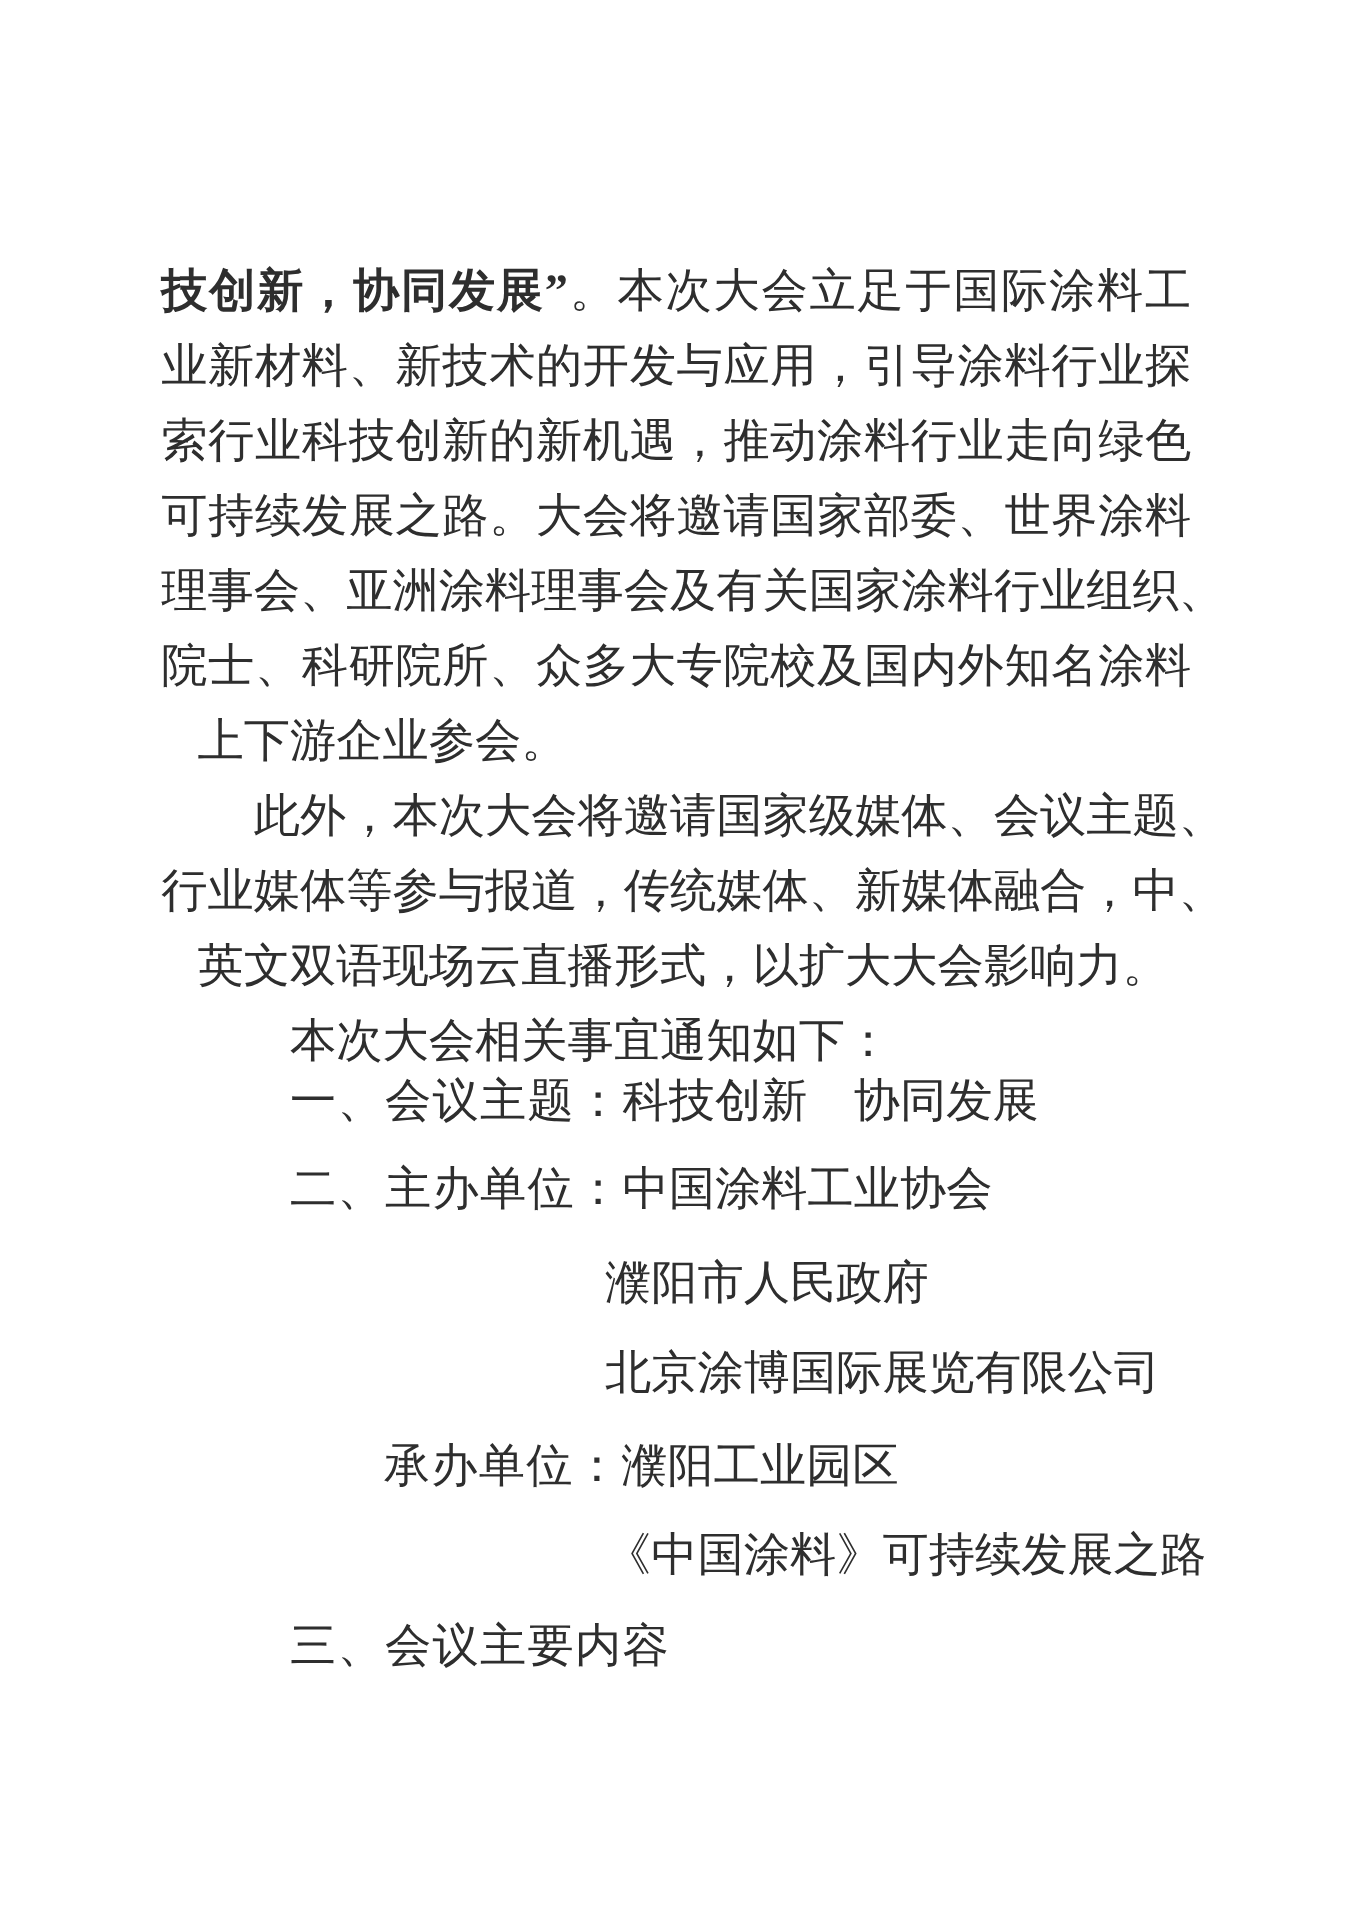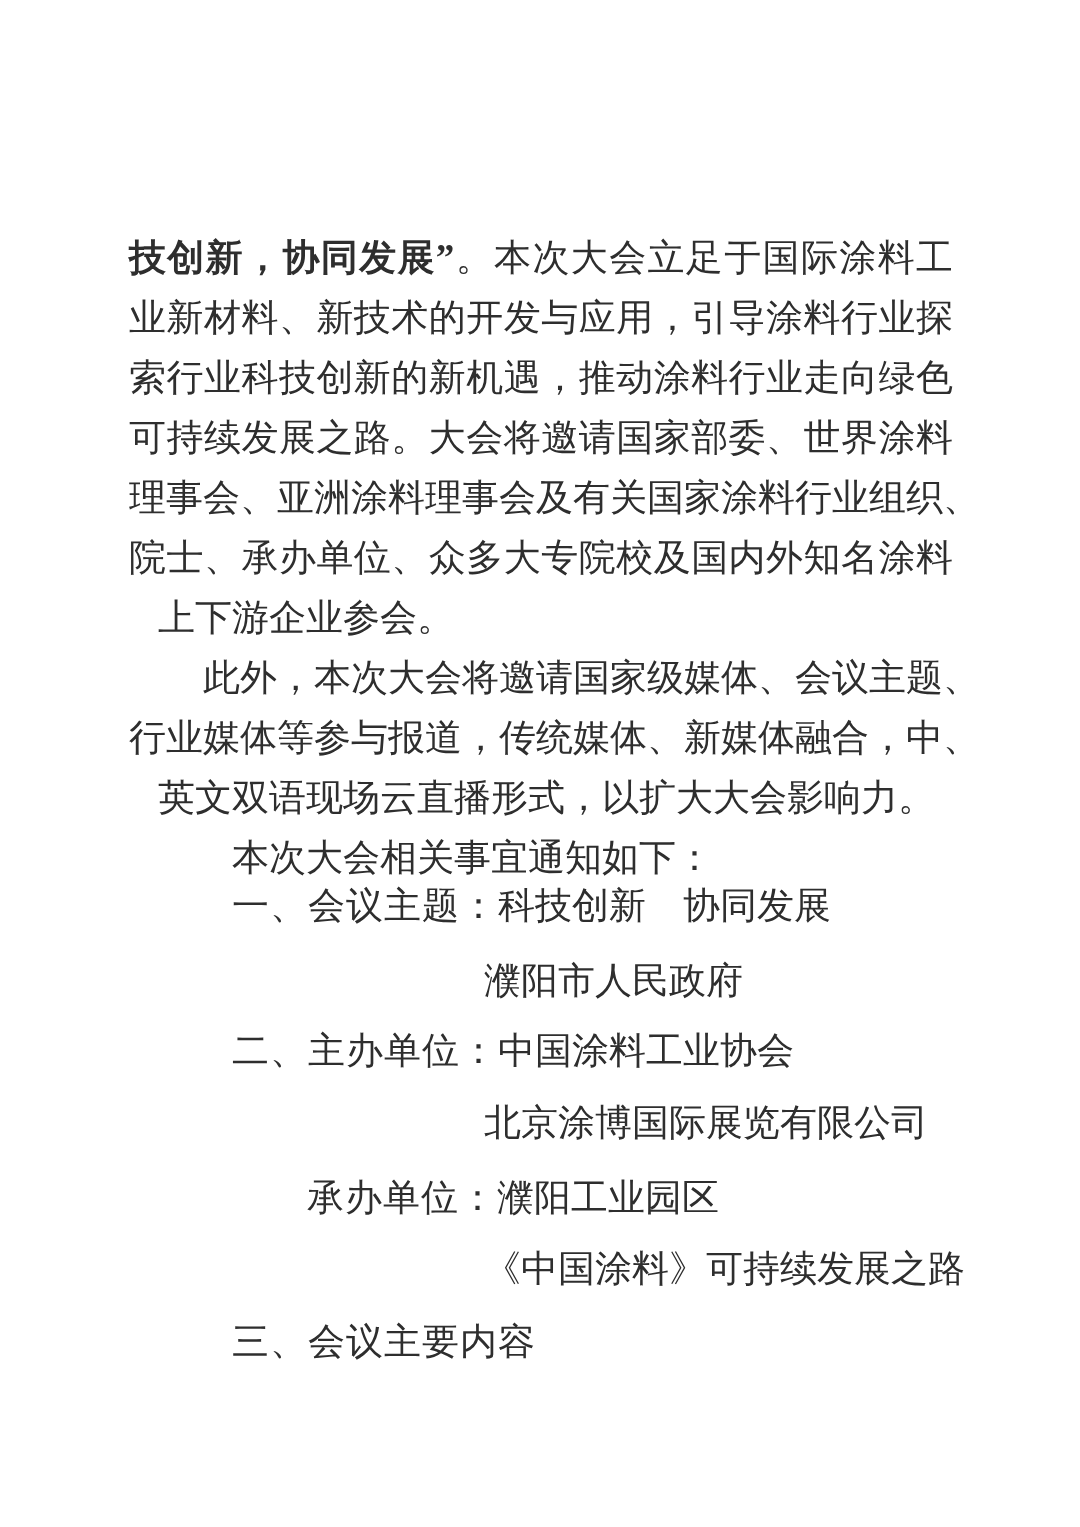--- a/index.html
+++ b/index.html
@@ -12,21 +12,21 @@
     width: 1080px;
     height: 1527px;
     background: #ffffff;
     overflow: hidden;
     color: #2e2e2e;
     font-family: "Liberation Serif", serif;
   }
   .content {
     position: absolute;
     left: 129px;
-    top: 228px;
+    top: 204px;
     width: 824px;
     font-size: 37px;
     line-height: 60px;
   }
   .line {
     height: 60px;
     white-space: nowrap;
     text-align: justify;
     text-align-last: justify;
   }
@@ -45,33 +45,33 @@
 <body>
 
 <div class="page">
   <div class="content">
 
     <div class="line"><span class="bold">技创新，协同发展”</span><span>。本次大会立足于国际涂料工</span></div>
     <div class="line">业新材料、新技术的开发与应用，引导涂料行业探</div>
     <div class="line">索行业科技创新的新机遇，推动涂料行业走向绿色</div>
     <div class="line">可持续发展之路。大会将邀请国家部委、世界涂料</div>
     <div class="line">理事会、亚洲涂料理事会及有关国家涂料行业组织、</div>
-    <div class="line">院士、承办单位、众多大专院校及国内外知名涂料</div>
+    <div class="line">院士、科研院所、众多大专院校及国内外知名涂料</div>
     <div class="line left">上下游企业参会。</div>
 
     <div class="line ind">此外，本次大会将邀请国家级媒体、会议主题、</div>
     <div class="line">行业媒体等参与报道，传统媒体、新媒体融合，中、</div>
     <div class="line left">英文双语现场云直播形式，以扩大大会影响力。</div>
 
     <div class="line left ind">本次大会相关事宜通知如下：</div>
 
     <div class="line left ind" style="margin-top:-12px"><span class="lbl">一、会议主题：</span><span>科技创新　协同发展</span></div>
 
+    <div class="line left ind" style="margin-top:10px"><span class="lbl">二、主办单位：</span><span>中国涂料工业协会</span></div>
     <div class="line left vcol" style="margin-top:15px"><span>濮阳市人民政府</span></div>
-    <div class="line left ind" style="margin-top:10px"><span class="lbl">二、主办单位：</span><span>中国涂料工业协会</span></div>
 
     <div class="line left vcol" style="margin-top:12px"><span>北京涂博国际展览有限公司</span></div>
     <div class="line left cb" style="margin-top:15px"><span class="lbl">承办单位：</span><span>濮阳工业园区</span></div>
     <div class="line left vcol" style="margin-top:11px"><span>《中国涂料》可持续发展之路</span></div>
 
     <div class="line left ind lbl" style="margin-top:13px">三、会议主要内容</div>
 
   </div>
 </div>
 

